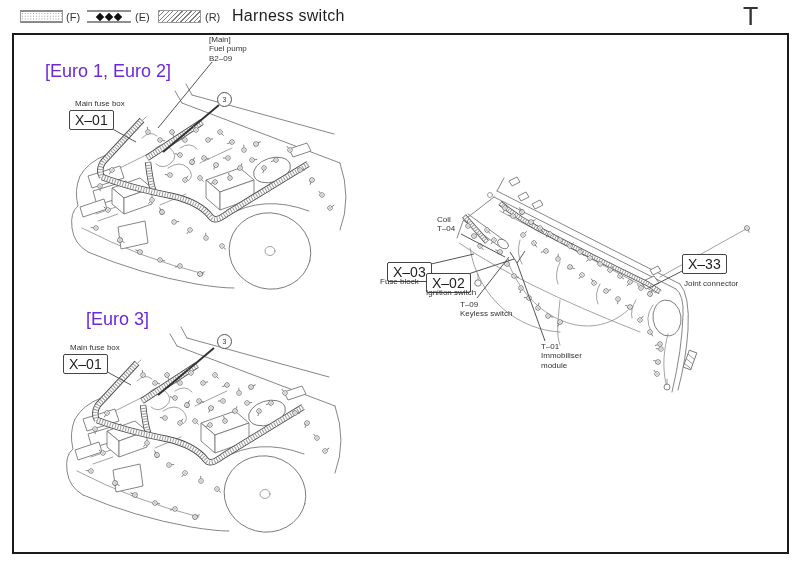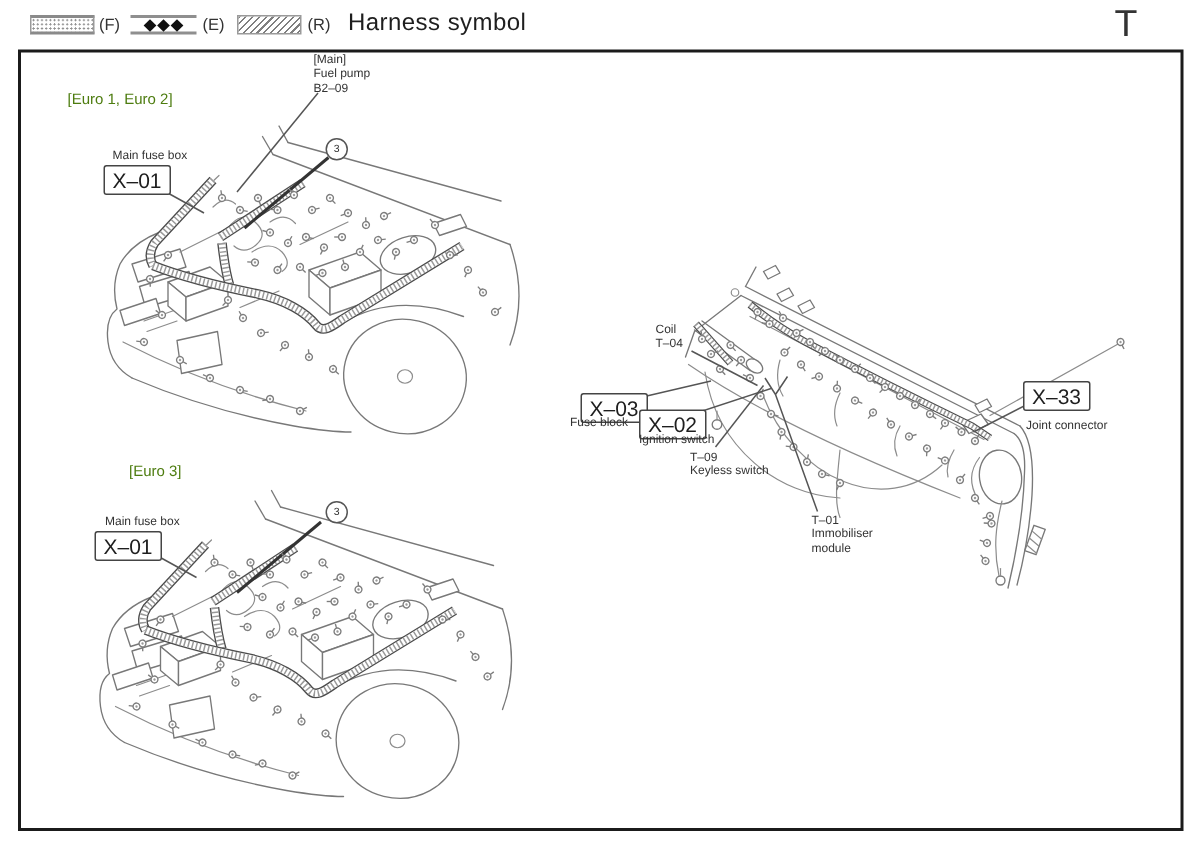--- a/index.html
+++ b/index.html
@@ -16,21 +16,21 @@
   .diamond{width:6px;height:6px;background:#101010;transform:rotate(45deg);}
   .sw-hatch{border:1px solid #9a9a9a;
             background-image:repeating-linear-gradient(135deg,#7f7f7f 0,#7f7f7f 1px,transparent 1px,transparent 3.2px);}
   .leg-label{position:absolute;font-size:11px;color:#333;}
   .page-title{position:absolute;font-size:16px;color:#1e1e1e;letter-spacing:.3px;}
   .section-tab{position:absolute;font-size:25px;color:#333;}
   
   .frame{position:absolute;left:12px;top:33px;width:773px;height:517px;
          border:2px solid #1b1b1b;background:transparent;}
   
-  .variant{position:absolute;font-size:10px;color:#4d7c0f;text-align:center;}
+  .variant{position:absolute;font-size:18px;color:#6d28d9;text-align:center;}
   .lbl{position:absolute;font-size:8px;line-height:9.4px;color:#333;white-space:nowrap;}
   .refbox{position:absolute;font-size:14px;line-height:1;padding:2px 5px;border:1.3px solid #444;
           border-radius:2px;background:#fff;color:#1e1e1e;white-space:nowrap;}
   .circnum{position:absolute;width:13px;height:13px;border:1px solid #555;border-radius:50%;
            background:#fff;font-size:7px;color:#333;display:flex;align-items:center;justify-content:center;}
   
   .ln{fill:none;stroke:#787878;stroke-width:0.9;stroke-linejoin:round;stroke-linecap:round;}
   .ln2{fill:none;stroke:#8c8c8c;stroke-width:0.8;stroke-linejoin:round;stroke-linecap:round;}
   .shape{fill:#fff;stroke:#787878;stroke-width:0.9;stroke-linejoin:round;}
   .leader{fill:none;stroke:#555;stroke-width:1;}
@@ -295,21 +295,21 @@
   <div class="leg-swatch sw-diam" style="left:87px;top:10px;width:44px;">
     <span class="diamond"></span>
     <span class="diamond"></span>
     <span class="diamond"></span>
   </div>
   <div class="leg-label" style="left:135px;top:11px;">(E)</div>
 
   <div class="leg-swatch sw-hatch" style="left:158px;top:10px;width:43px;"></div>
   <div class="leg-label" style="left:205px;top:11px;">(R)</div>
 
-  <div class="page-title" style="left:232px;top:7px;">Harness symbol</div>
+  <div class="page-title" style="left:232px;top:7px;">Harness switch</div>
   <div class="section-tab" style="left:743px;top:2px;">T</div>
 
   <div class="frame"></div>
 
   <div class="variant" style="left:45px;top:61px;">[Euro 1, Euro 2]</div>
 
   <div class="lbl" style="left:209px;top:35px;">
     <div>[Main]</div>
     <div>Fuel pump</div>
     <div>B2–09</div>

